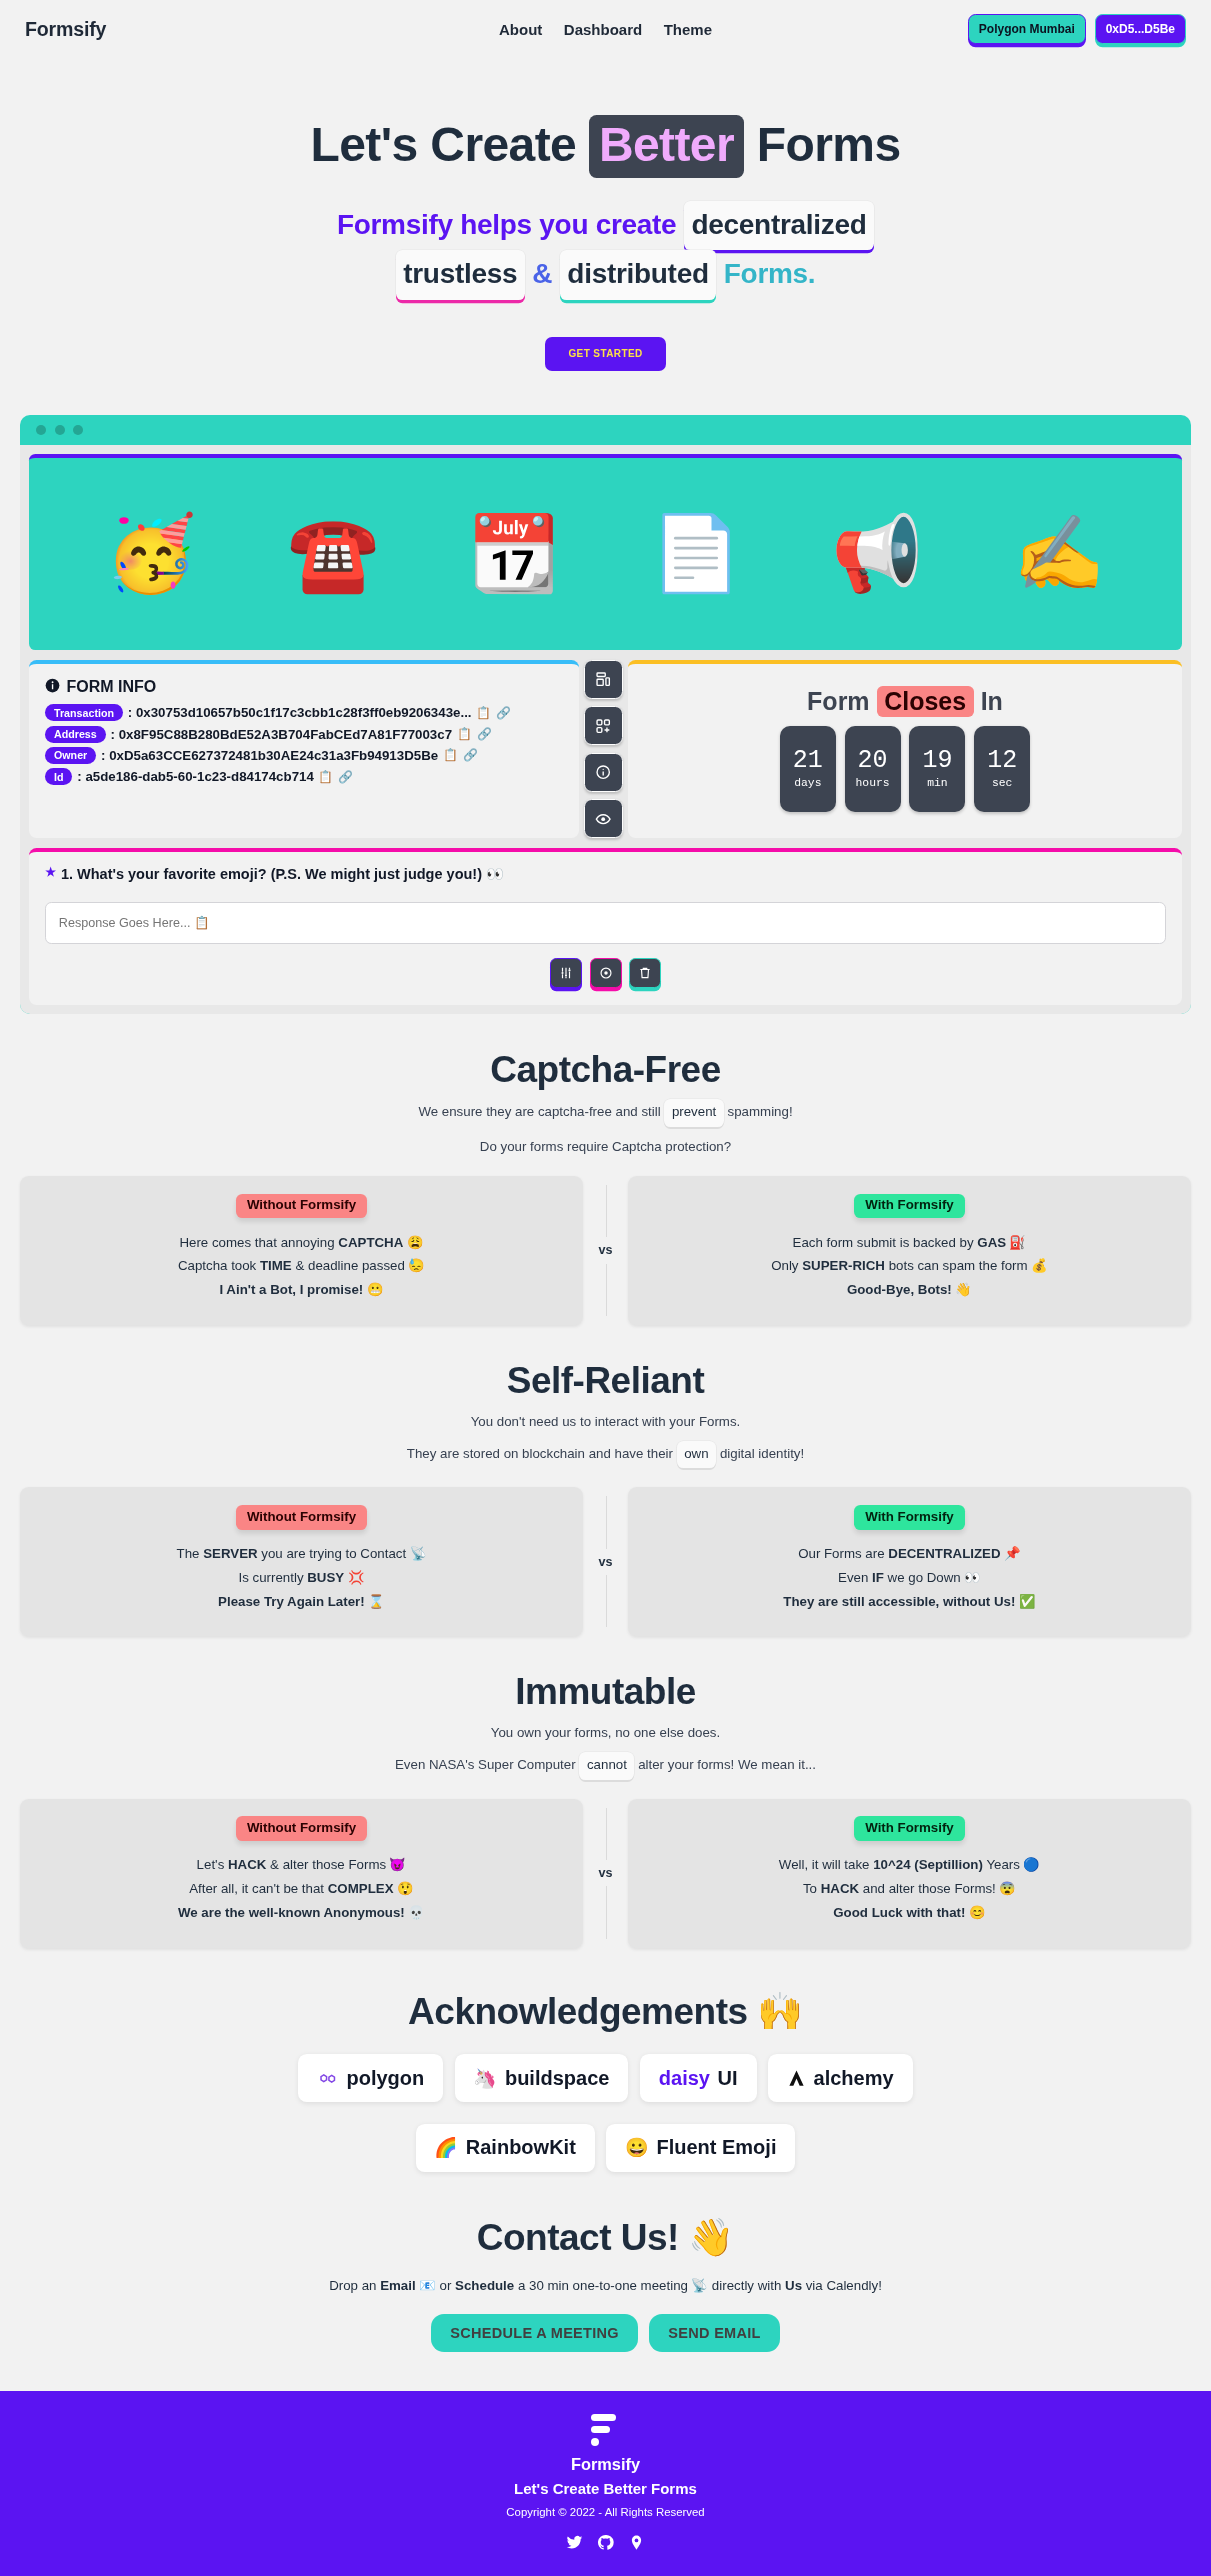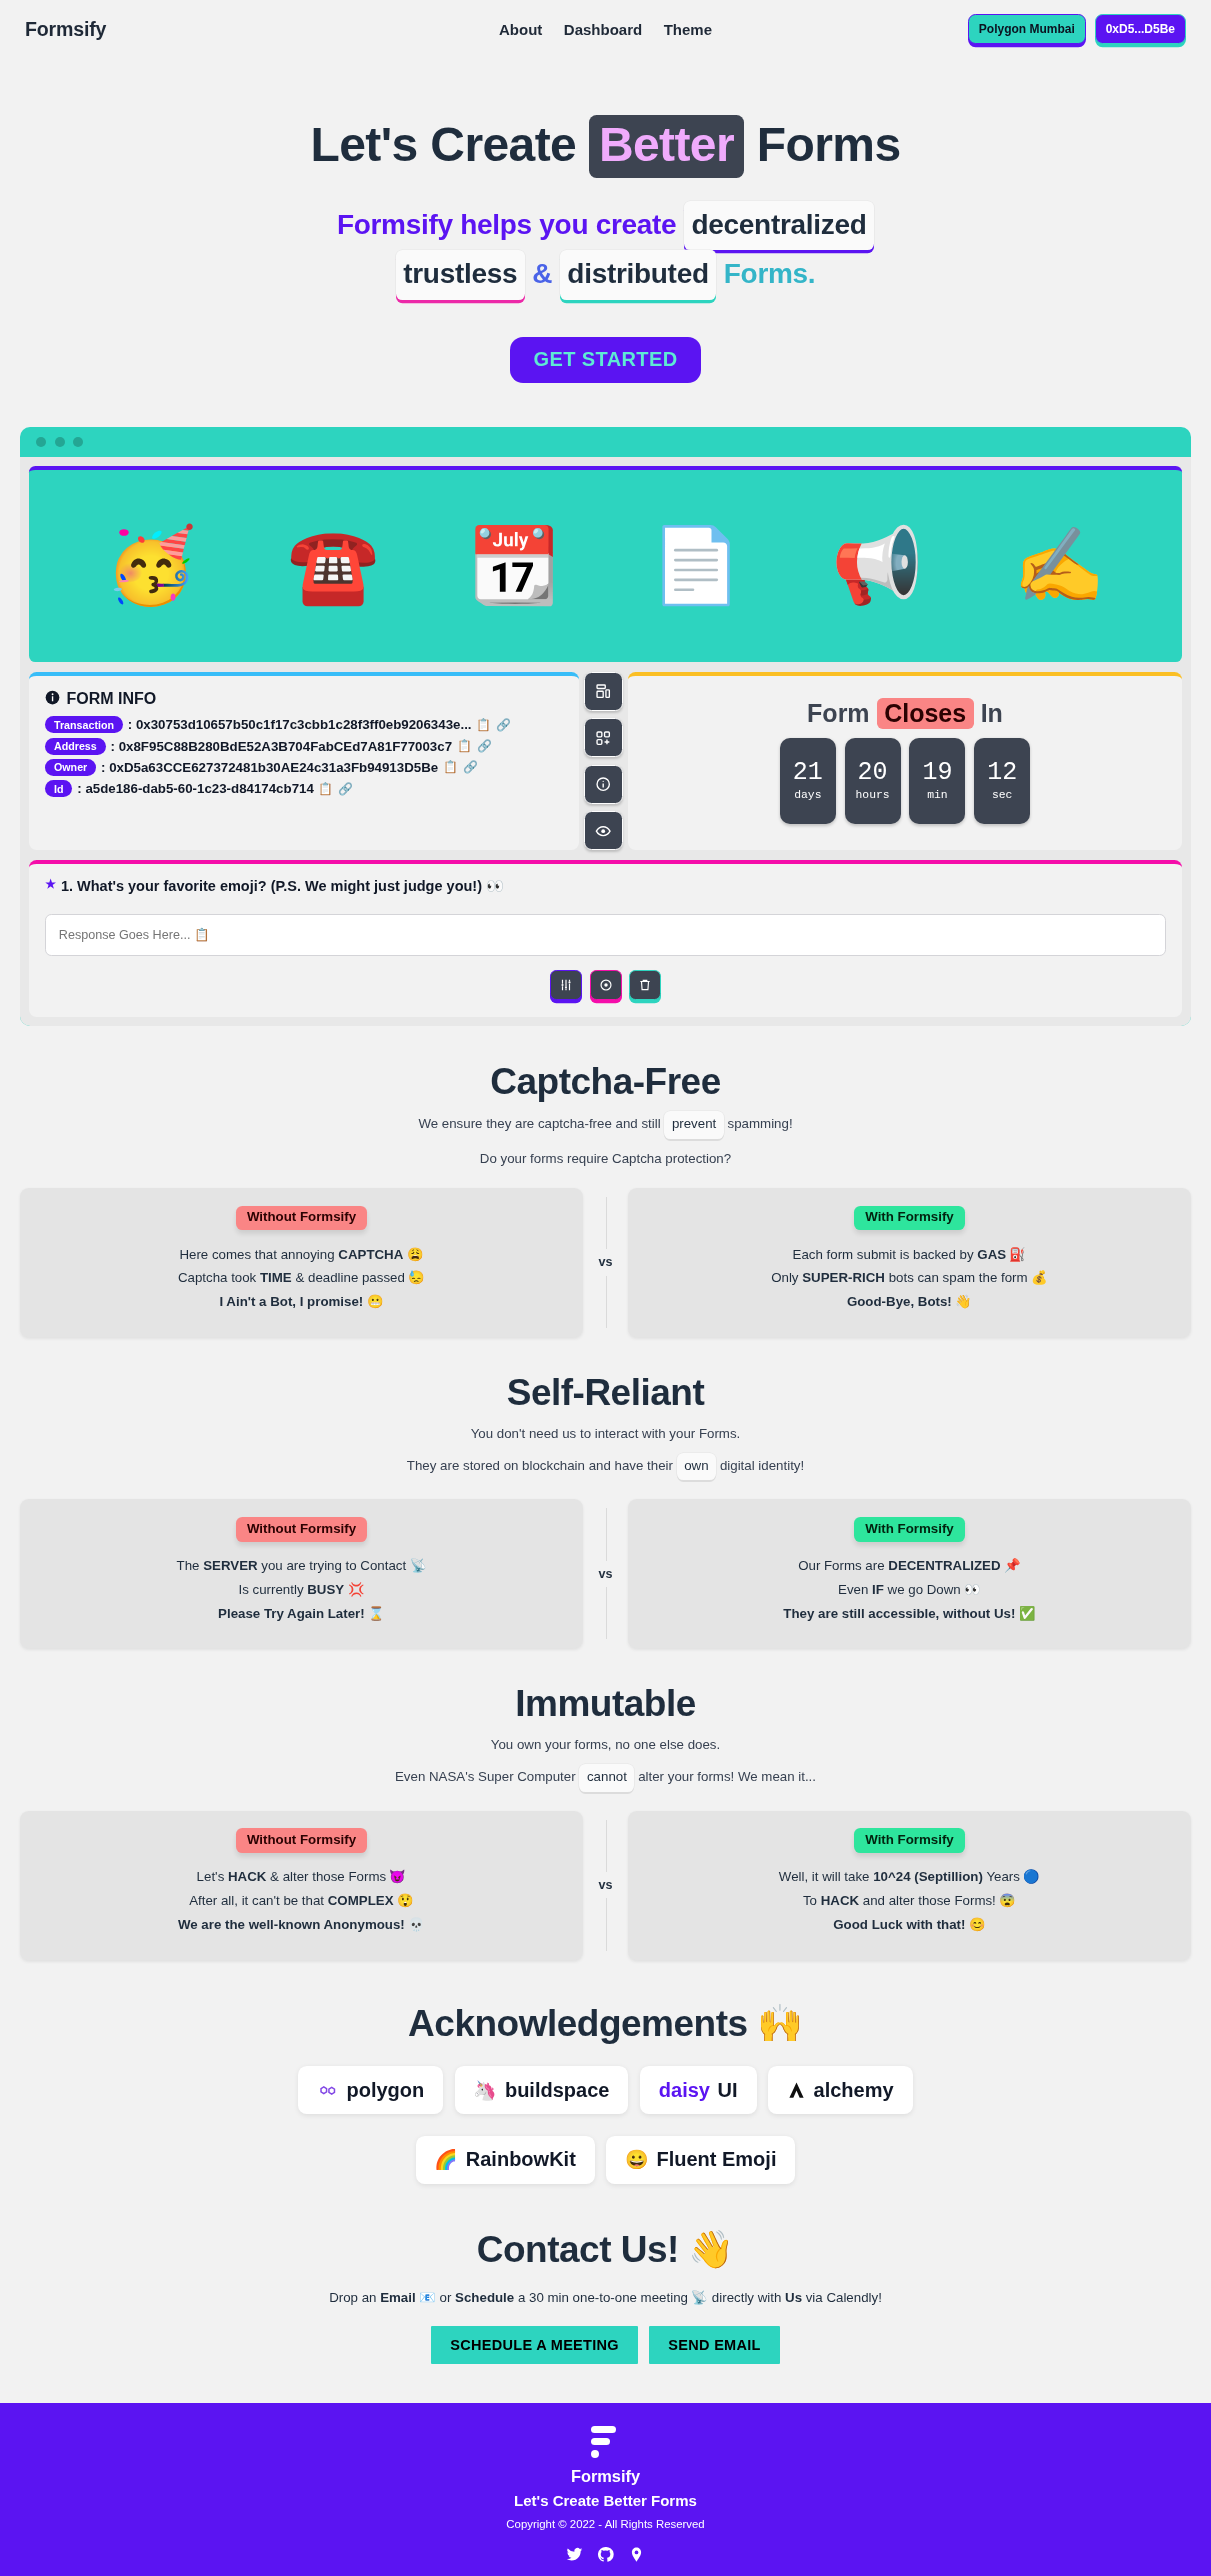--- a/index.html
+++ b/index.html
@@ -103,26 +103,26 @@
   .kbd.purple { box-shadow: 0 3.2px 0 #5b14f2, 0 0 0 0.6px #e5e5e5; }
   .kbd.pink   { box-shadow: 0 3.2px 0 #ec29a8, 0 0 0 0.6px #e5e5e5; }
   .kbd.teal   { box-shadow: 0 3.2px 0 #2dd4bf, 0 0 0 0.6px #e5e5e5; }
   .kbd.plain  { box-shadow: 0 1.9px 0 #dcdcdc, 0 0 0 0.6px #e3e3e3; font-weight: normal; }
   .teal-text { color: #34b5c8; }
   .amp { color: #4a63e8; }
   .btn-get-started {
     margin-top: 37px;
     display: inline-block;
     background: #5b14f2;
-    color: #5eead4;
-    font-size: 20px;
+    color: #fde047;
+    font-size: 10px;
     font-weight: bold;
     letter-spacing: 0.4px;
     border: none;
-    border-radius: 13px;
+    border-radius: 7px;
     padding: 11.4px 23px;
     cursor: pointer;
   }
 
   
   .mockup-wrap { padding: 44px 20px 0; }
   .mockup {
     background: #2dd4bf;
     border-radius: 10px;
     overflow: hidden;
@@ -311,22 +311,22 @@
   .ack-card .logo { font-size: 19px; line-height: 1; display: flex; align-items: center; }
   .daisy-d { color: #5b14f2; }
   .daisy-ui { color: #111827; }
 
   
   .contact { padding: 44px 0 0; text-align: center; }
   .contact h2 { font-size: 37px; font-weight: bold; color: #1f2d3d; letter-spacing: -0.5px; }
   .contact p { font-size: 13.3px; color: #1f2d3d; margin-top: 19px; }
   .contact-btns { display: flex; justify-content: center; gap: 11.4px; margin-top: 21.5px; }
   .btn-teal {
-    background: #2dd4bf; color: #000000;
-    border: none; border-radius: 1px;
+    background: #2dd4bf; color: #404040;
+    border: none; border-radius: 13px;
     font-size: 14.5px; font-weight: bold;
     letter-spacing: 0.3px;
     padding: 10.7px 19px; cursor: pointer;
   }
 
   
   .footer {
     margin-top: 39px;
     background: #5b14f2;
     color: #fff;

